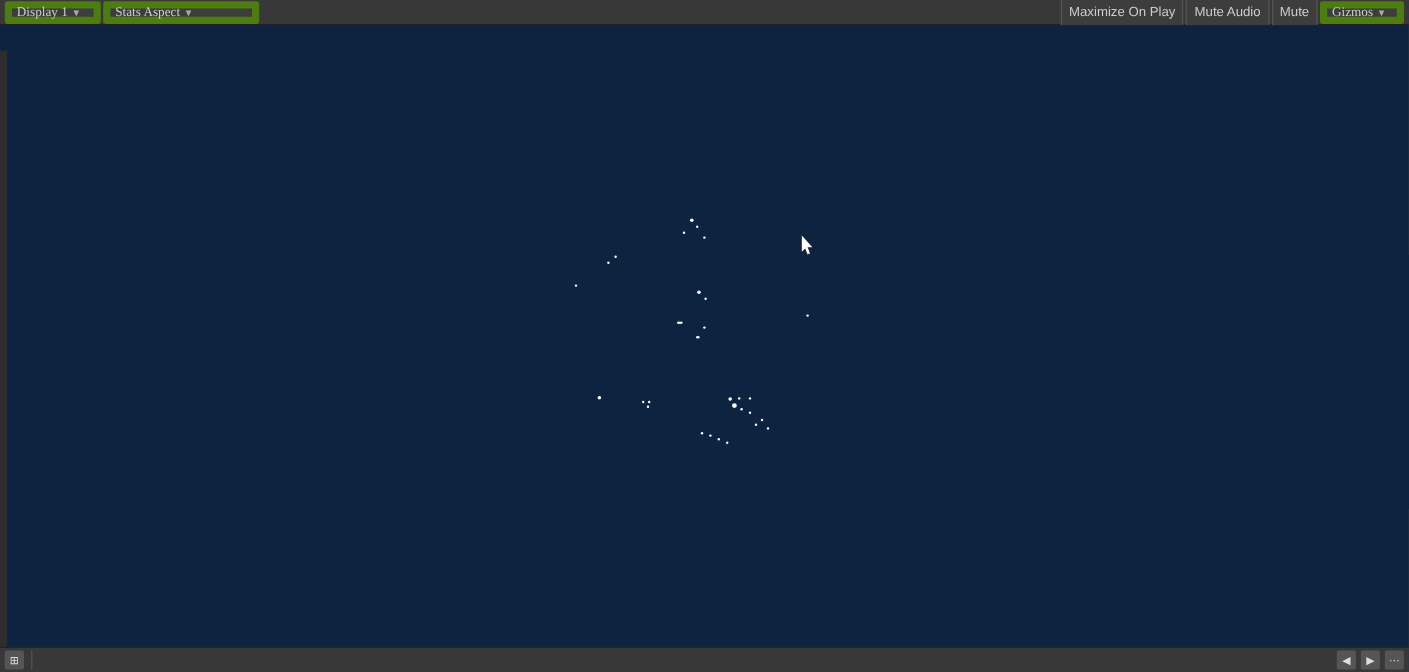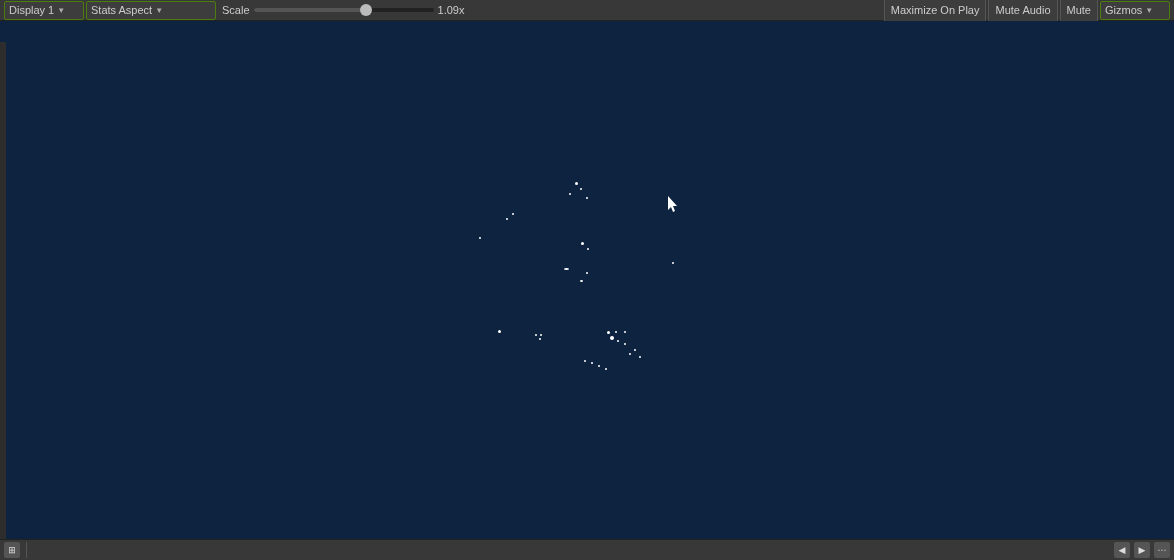--- a/index.html
+++ b/index.html
@@ -27,28 +27,29 @@
       padding: 0 4px;
       gap: 2px;
     }
 
     .toolbar-dropdown {
       display: flex;
       align-items: center;
       height: 19px;
       padding: 0 4px;
       background: #3d3d3d;
-      border: 1px solid #4d7c0f;
+      border: 6px solid #4d7c0f;
       border-radius: 2px;
       cursor: pointer;
       white-space: nowrap;
       font-size: 11px;
       color: #ccc;
       gap: 3px;
       min-width: 80px;
+      font-family: Liberation Serif, serif;
     }
 
     .chevron {
       font-size: 8px;
       color: #aaa;
     }
 
     .scale-section {
       display: flex;
       align-items: center;
@@ -190,28 +191,20 @@
   <div class="toolbar-dropdown">
     <span>Display 1</span>
     <span class="chevron">▼</span>
   </div>
 
   <div class="toolbar-dropdown" style="min-width:130px;">
     <span>Stats Aspect</span>
     <span class="chevron">▼</span>
   </div>
 
-  <div class="scale-section">
-    <span class="scale-label">Scale</span>
-    <div class="scale-slider">
-      <div class="scale-slider-track"></div>
-      <div class="scale-slider-thumb"></div>
-    </div>
-    <span class="scale-value">1.09x</span>
-  </div>
 
   <div class="toolbar-right">
     <div class="toolbar-btn">
       <span>Maximize On Play</span>
     </div>
     <div class="toolbar-btn">
       <span>Mute Audio</span>
     </div>
     <div class="toolbar-btn">
       <span>Mute</span>

